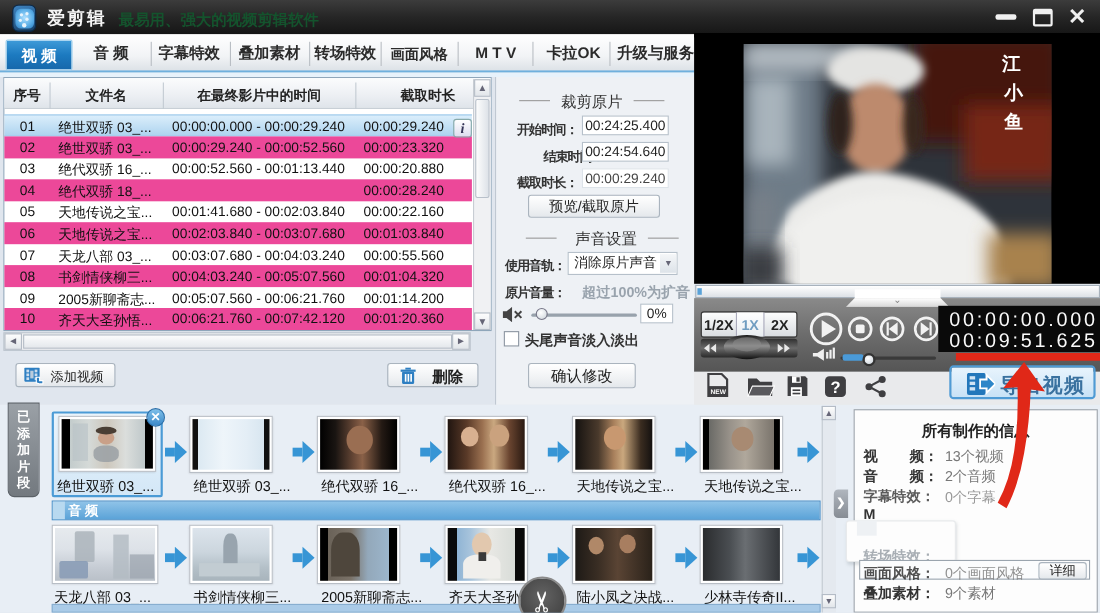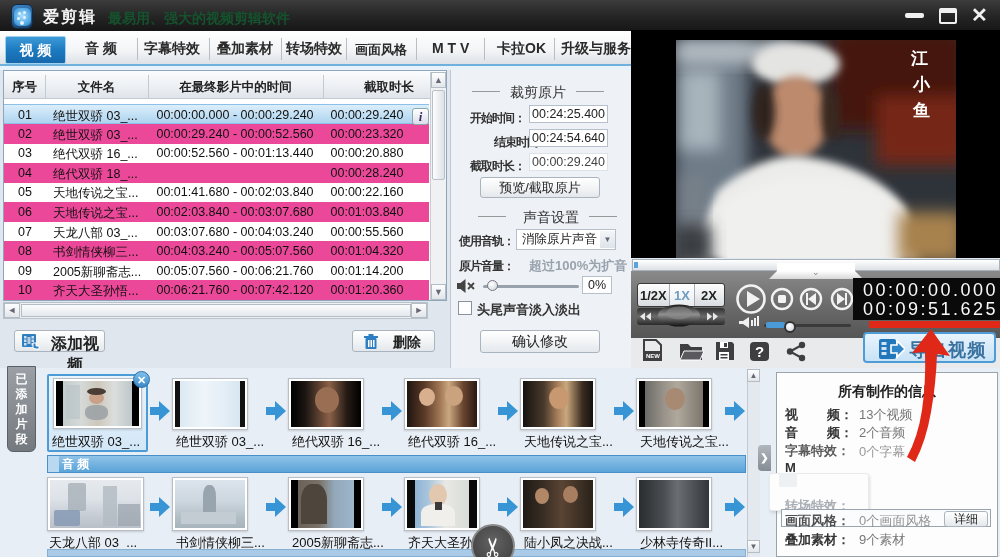--- a/index.html
+++ b/index.html
@@ -208,21 +208,21 @@
     <rect x="0" y="0" width="14" height="13" rx="1" fill="#2e7fc2"></rect>
     <rect x="2" y="2" width="2.5" height="2.5" fill="#cde"></rect>
       <rect x="2" y="5.5" width="2.5" height="2.5" fill="#cde"></rect>
       <rect x="2" y="9" width="2.5" height="2.5" fill="#cde"></rect>
     <rect x="9.5" y="2" width="2.5" height="2.5" fill="#cde"></rect>
       <rect x="9.5" y="5.5" width="2.5" height="2.5" fill="#cde"></rect>
       <rect x="9.5" y="9" width="2.5" height="2.5" fill="#cde"></rect>
     <rect x="5.5" y="3" width="3" height="7" fill="#bcd"></rect>
     <path d="M11,9 h3 v3 h3 v3 h-3 l-3,-1 Z" fill="#2e7fc2" stroke="#fff" stroke-width="1"></path>
   </svg>
-  <span style="position:absolute;left:31px;top:3px;font-size:16px;font-weight:bold">添加视频</span>
+  <span style="position:absolute;left:31px;top:3px;font-size:12px;font-weight:normal">添加视频</span>
 </div>
 <div class="button" id="delbtn" style="left:352px;top:330px;width:83px;height:22px">
   <svg width="14" height="16" style="position:absolute;left:11px;top:3px" viewBox="0 0 14 16">
     <rect x="1.5" y="4" width="11" height="11" rx="1" fill="#2e7fc2"></rect>
     <rect x="0" y="2" width="14" height="2" fill="#2e7fc2"></rect>
     <rect x="4.5" y="0" width="5" height="2" fill="#2e7fc2"></rect>
     <rect x="4" y="6" width="1.5" height="7" fill="#fff"></rect>
       <rect x="6.5" y="6" width="1.5" height="7" fill="#fff"></rect>
       <rect x="9" y="6" width="1.5" height="7" fill="#fff"></rect>
   </svg>
@@ -250,21 +250,21 @@
 <div style="position:absolute;left:529px;top:257px;font-size:13px;color:#99a3ad;font-weight:bold">超过100%为扩音</div>
 <svg style="position:absolute;left:457px;top:279px" width="22" height="14" viewBox="0 0 22 14">
     <path d="M0,4 h3.5 l5,-4 v14 l-5,-4 h-3.5 z" fill="#444"></path>
     <path d="M11,4 l6,6 M17,4 l-6,6" stroke="#444" stroke-width="1.8"></path>
   </svg>
 <div style="position:absolute;left:483px;top:285px;width:96px;height:3px;background:#98a2ac;border-radius:2px"></div>
 <div style="position:absolute;left:487px;top:280px;width:11px;height:11px;background:radial-gradient(circle at 40% 35%,#fff,#cbd3da);border:1px solid #778;border-radius:50%"></div>
 <div class="mval" style="left:582px;top:276px;width:30px;height:18px">0%</div>
 <div style="position:absolute;left:458px;top:301px;width:14px;height:14px;background:#fff;border:1px solid #8a94a0"></div>
 <div style="position:absolute;left:477px;top:301px;font-size:13px;font-weight:bold;color:#333">头尾声音淡入淡出</div>
-<div class="button" style="left:480px;top:330px;width:120px;height:23px;font-size:14px;line-height:21px">确认修改</div>
+<div class="button" style="left:480px;top:330px;width:98px;height:23px;font-size:14px;line-height:21px">确认修改</div>
 
 <div id="videoarea"></div>
 <svg id="vidsvg" style="position:absolute;left:676px;top:40px" width="280" height="218" viewBox="0 0 280 218">
   <defs>
       <filter id="b1" x="-40%" y="-40%" width="180%" height="180%">
         <feGaussianBlur stdDeviation="8"></feGaussianBlur>
       </filter>
   <filter id="b2" x="-40%" y="-40%" width="180%" height="180%">
         <feGaussianBlur stdDeviation="4"></feGaussianBlur>
       </filter>

